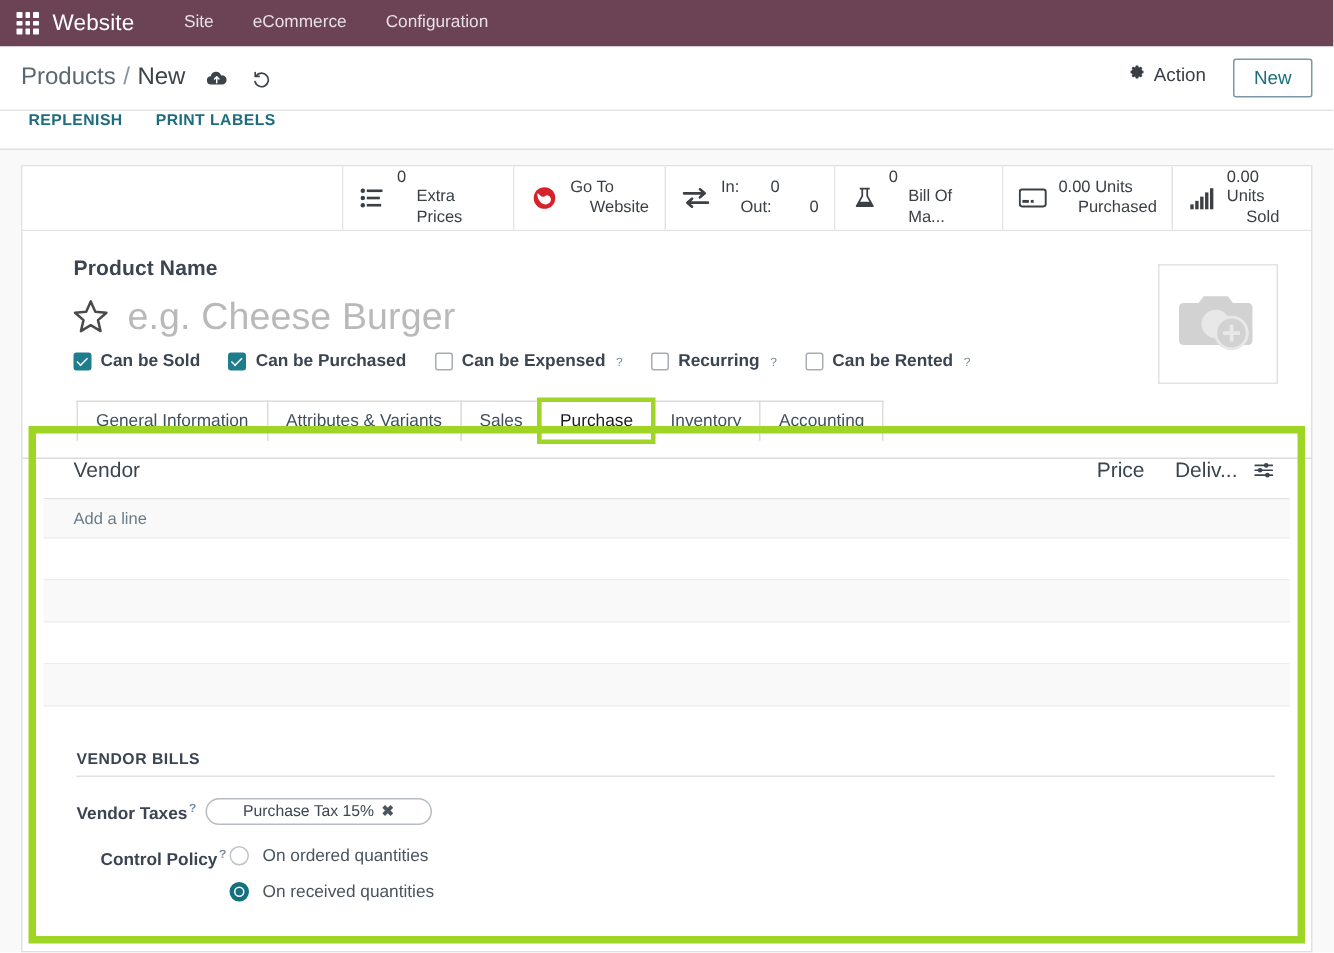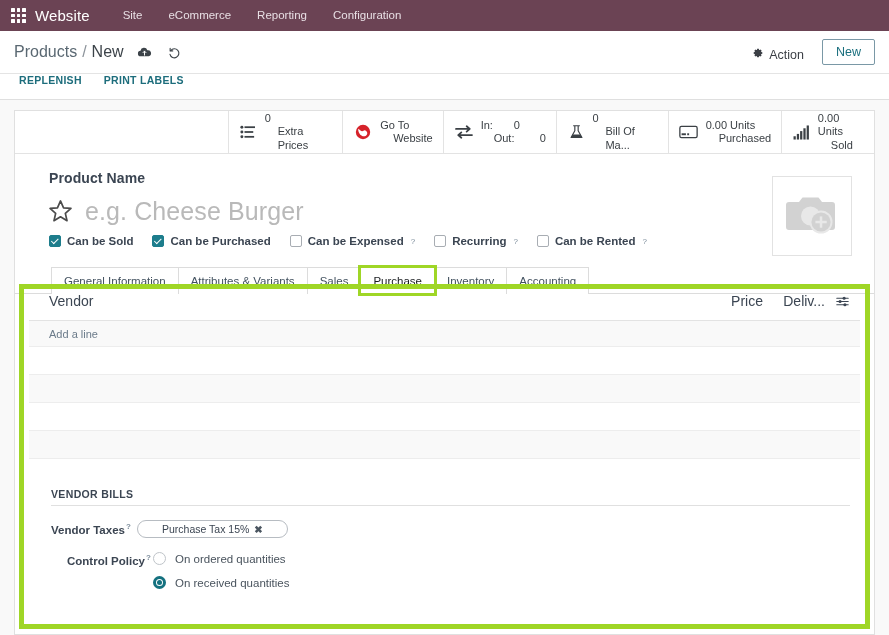--- a/index.html
+++ b/index.html
@@ -30,21 +30,21 @@
   .control-panel {
     height: 43px; background:#ffffff; border-bottom:1px solid #e4e4e4;
     display:flex; align-items:center; padding: 0 14px;
   }
   .breadcrumb { display:flex; align-items:center; font-size:16px; color:#374151; font-weight:400;}
   .bc-parent { color:#5a6872; }
   .bc-sep { margin:0 5px; color:#8d949b; }
   .bc-current { color:#3c4349; }
   .bc-icons { display:flex; align-items:center; margin-left:13px; gap:15px; }
   .bc-icons svg { display:block; cursor:pointer; }
-  .cp-right { margin-left:auto; display:flex; align-items:flex-end; gap:14px; }
+  .cp-right { margin-left:auto; display:flex; align-items:flex-start; gap:14px; }
   .action-btn {
     display:flex; align-items:center; gap:5px;
     font-size:12.5px; color:#3b3f45; cursor:pointer; padding: 3px 4px;
   }
   .new-btn {
     border:1px solid #7a98a6; color:#1a6f7e; background:#fff;
     font-size:12.5px; padding:5px 13px; border-radius:2px; cursor:pointer;
     font-family:"Liberation Sans", sans-serif;
   }
 
@@ -93,21 +93,21 @@
   .chk-lbl { font-size:11.5px; font-weight:700; color:#3b4552; }
   .sup { font-size:8px; color:#7b8b9a; vertical-align:super; margin-left:1px; }
 
   .imgbox {
     width:80px; height:80px; border:1px solid #e2e2e2; background:#fff;
     display:flex; align-items:center; justify-content:center; cursor:pointer;
     margin-top: 6px;
   }
 
   
-  .tabs { display:flex; margin: 11px 0 0 36px; position:relative; z-index:3;}
+  .tabs { display:flex; margin: 11px 0 12px 36px; position:relative; z-index:3;}
   .tab {
     font-size:11.5px; color:#41505e; padding: 7px 12px 7px 12px;
     border:1px solid #dcdcdc; border-bottom:none; background:#fff;
     margin-right:-1px; cursor:pointer; white-space:nowrap;
   }
   .tab.active { color:#1a1d20; font-weight:400; }
   .tab.hl { outline:3px solid #9fd626; outline-offset:-1px; position:relative; z-index:4; }
   .tabs-underline { height:1px; background:#dcdcdc; margin-top:-1px; }
 
   
@@ -161,21 +161,20 @@
         <i></i>
         <i></i>
         <i></i>
         <i></i>
         <i></i>
         <i></i>
     </div>
     <div class="brand">Website</div>
     <div class="menu-item">Site</div>
     <div class="menu-item">eCommerce</div>
-    <div class="menu-item">Reporting</div>
     <div class="menu-item">Configuration</div>
   </div>
 
   <div class="control-panel">
     <div class="breadcrumb">
       <span class="bc-parent">Products</span>
       <span class="bc-sep">/</span>
       <span class="bc-current">New</span>
       <span class="bc-icons">
         <span title="save">

